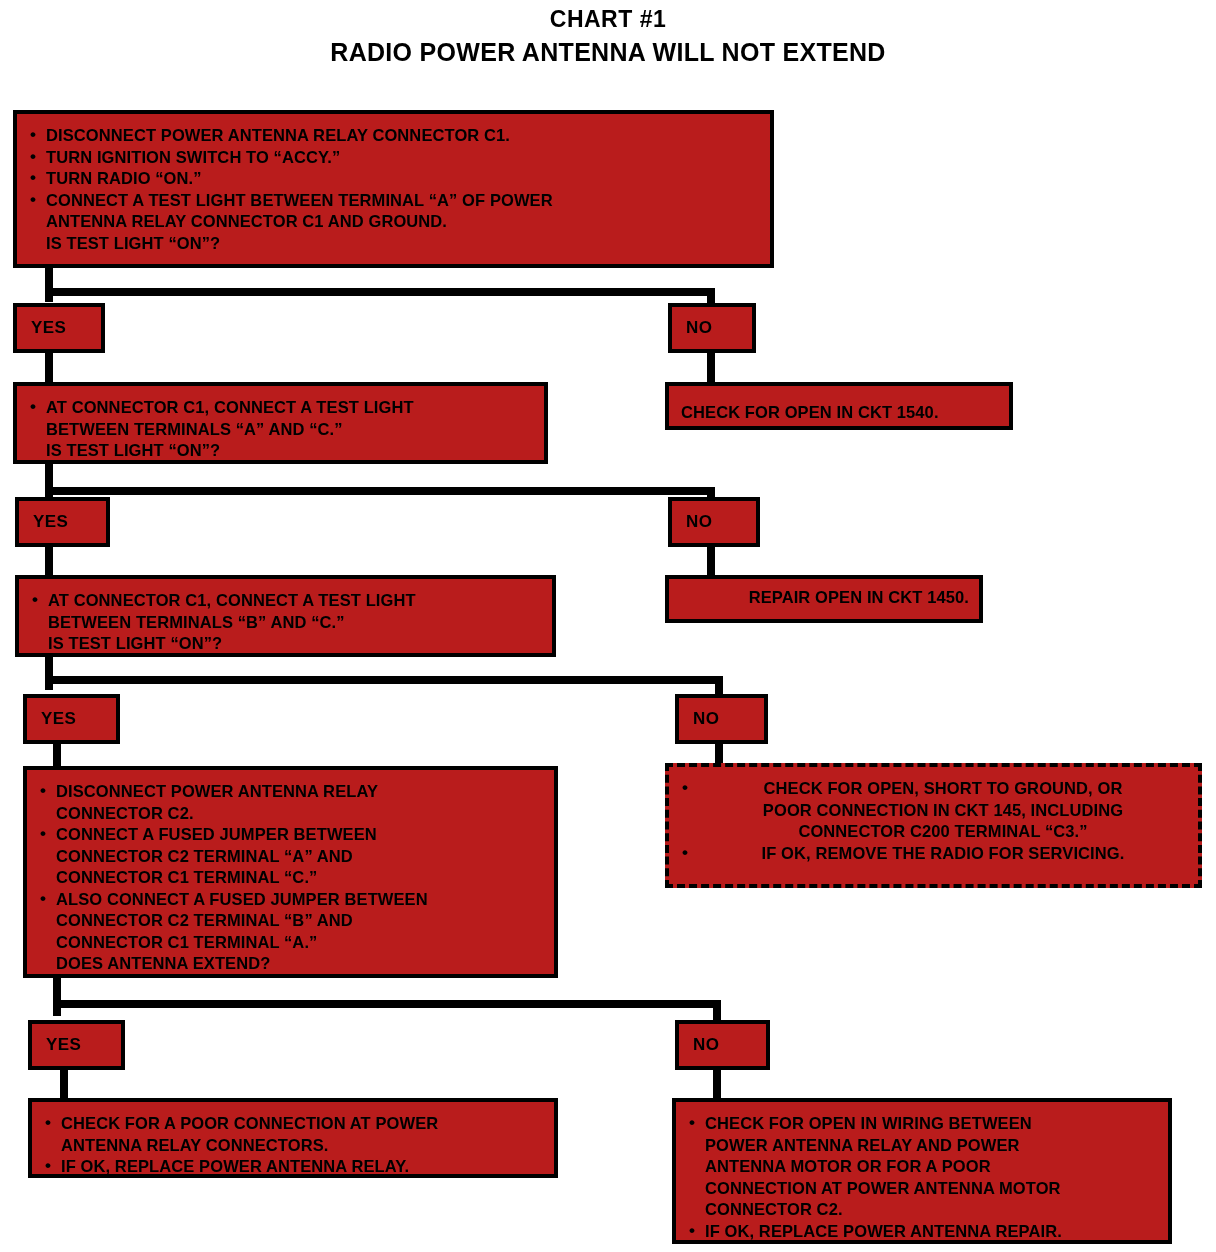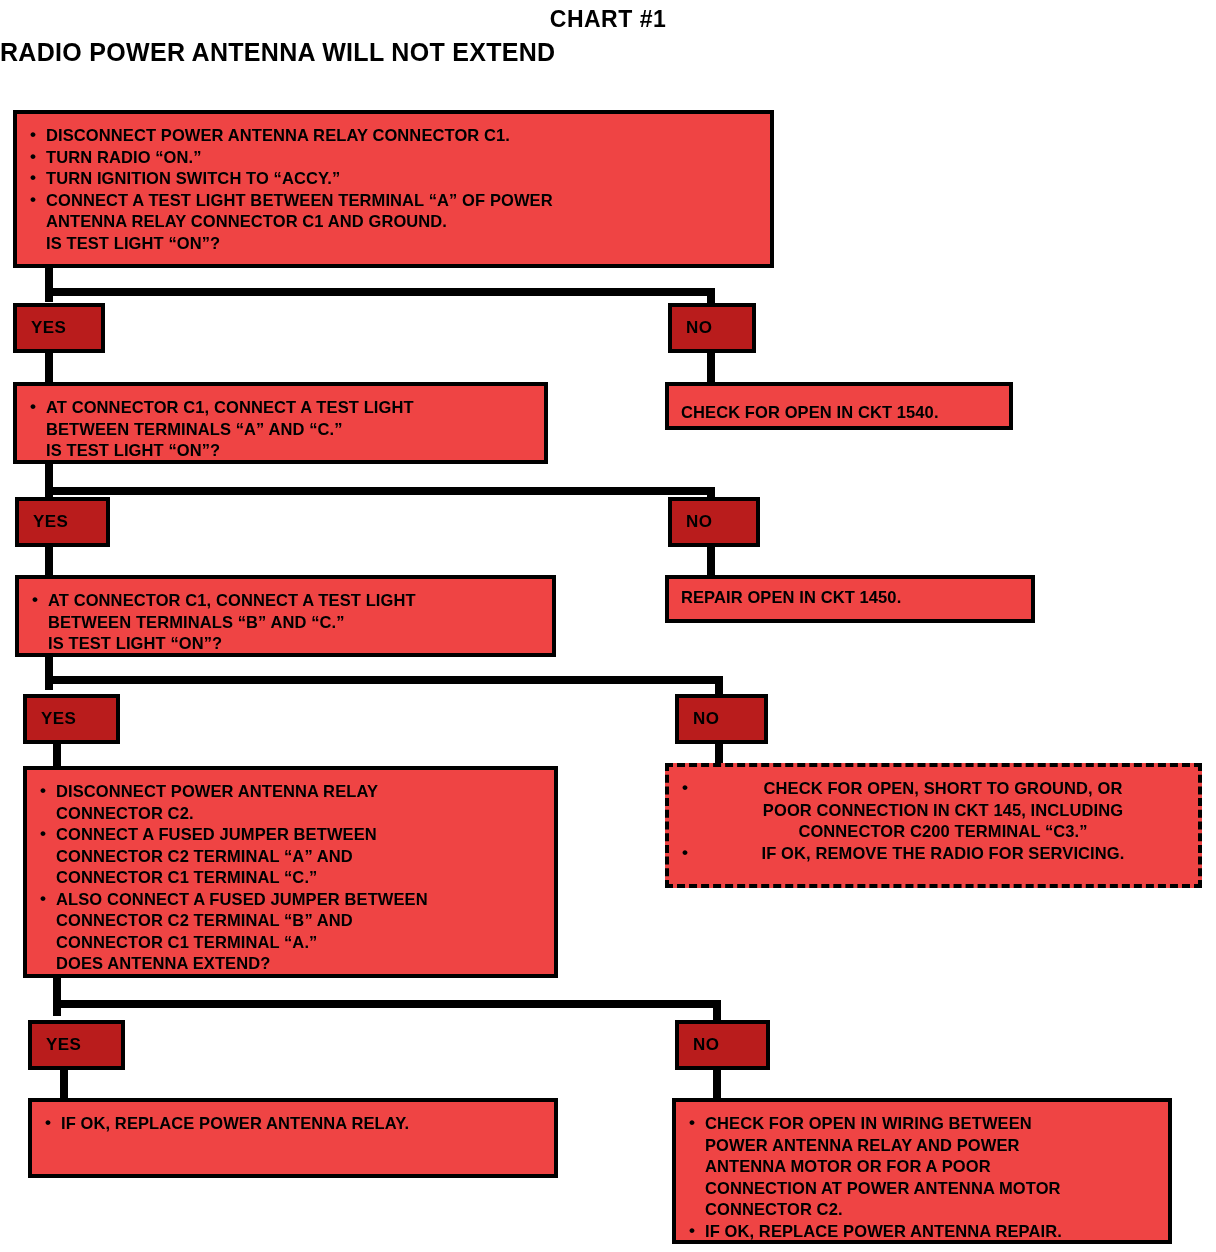--- a/index.html
+++ b/index.html
@@ -25,32 +25,32 @@
     text-align: center;
     font-weight: bold;
     font-size: 23px;
     letter-spacing: 0.5px;
     white-space: nowrap;
   }
   .title-sub {
     position: absolute;
     left: 0;
     width: 1216px;
-    text-align: left;
+    text-align: center;
     font-weight: bold;
     font-size: 25px;
     letter-spacing: 0.3px;
     white-space: nowrap;
   }
 
   
   .node {
     position: absolute;
     box-sizing: border-box;
-    background: #ef4444;
+    background: #b91c1c;
     border: 4px solid #000000;
   }
   .node.dashed {
     border: 4px dashed #000000;
     text-align: center;
   }
   .node .body {
     padding: 11px 10px 8px 12px;
   }
 
@@ -140,22 +140,22 @@
   <div class="conn" style="left:53px; top:1000px; width:668px; height:8px;"></div>
   <div class="conn" style="left:713px; top:1000px; width:8px; height:22px;"></div>
 
   <div class="conn" style="left:60px; top:1068px; width:8px; height:32px;"></div>
   <div class="conn" style="left:713px; top:1068px; width:8px; height:32px;"></div>
 
   <div class="node" style="left:13px; top:110px; width:761px; height:158px;">
     <div class="body">
       <ul class="blist">
         <li>DISCONNECT POWER ANTENNA RELAY CONNECTOR C1.</li>
+        <li>TURN IGNITION SWITCH TO “ACCY.”</li>
         <li>TURN RADIO “ON.”</li>
-        <li>TURN IGNITION SWITCH TO “ACCY.”</li>
         <li>CONNECT A TEST LIGHT BETWEEN TERMINAL “A” OF POWER
 ANTENNA RELAY CONNECTOR C1 AND GROUND.
 IS TEST LIGHT “ON”?</li>
       </ul>
     </div>
   </div>
 
   <div class="yn" style="left:13px; top:303px; width:92px; height:50px;">
     <span>YES</span>
   </div>
@@ -189,21 +189,21 @@
   <div class="node" style="left:15px; top:575px; width:541px; height:82px;">
     <div class="body">
       <ul class="blist">
         <li>AT CONNECTOR C1, CONNECT A TEST LIGHT
 BETWEEN TERMINALS “B” AND “C.”
 IS TEST LIGHT “ON”?</li>
       </ul>
     </div>
   </div>
 
-  <div class="node" style="left:665px; top:575px; width:370px; height:48px;">
+  <div class="node" style="left:665px; top:575px; width:318px; height:48px;text-align:right;">
     <div class="body" style="padding-top:8px;">
       <div class="plainline">REPAIR OPEN IN CKT 1450.</div>
     </div>
   </div>
 
   <div class="yn" style="left:23px; top:694px; width:97px; height:50px;">
     <span>YES</span>
   </div>
   <div class="yn" style="left:675px; top:694px; width:93px; height:50px;">
     <span>NO</span>
@@ -239,20 +239,22 @@
   <div class="yn" style="left:28px; top:1020px; width:97px; height:50px;">
     <span>YES</span>
   </div>
   <div class="yn" style="left:675px; top:1020px; width:95px; height:50px;">
     <span>NO</span>
   </div>
 
   <div class="node" style="left:28px; top:1098px; width:530px; height:80px;">
     <div class="body">
       <ul class="blist">
+        <li>CHECK FOR A POOR CONNECTION AT POWER
+ANTENNA RELAY CONNECTORS.</li>
         <li>IF OK, REPLACE POWER ANTENNA RELAY.</li>
       </ul>
     </div>
   </div>
 
   <div class="node" style="left:672px; top:1098px; width:500px; height:146px;">
     <div class="body">
       <ul class="blist">
         <li>CHECK FOR OPEN IN WIRING BETWEEN
 POWER ANTENNA RELAY AND POWER

